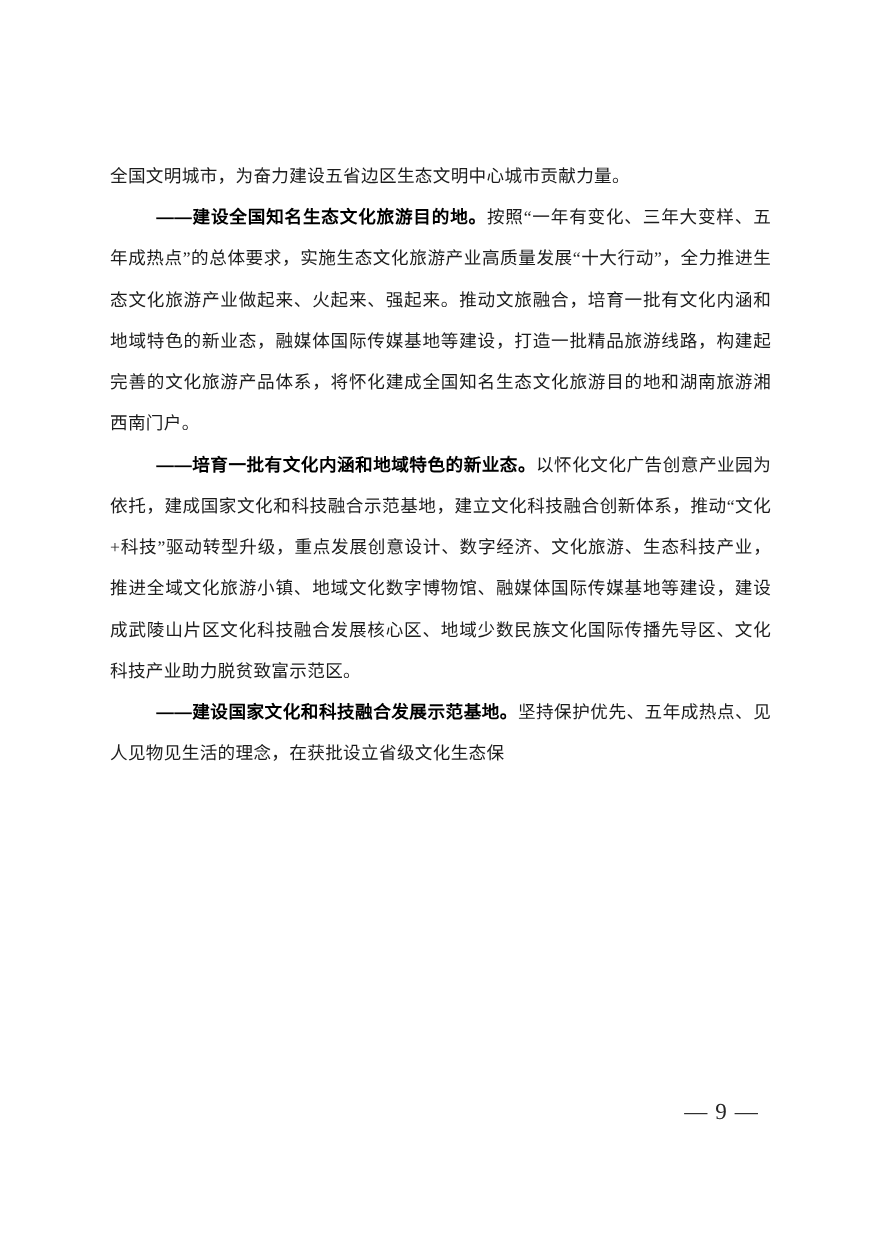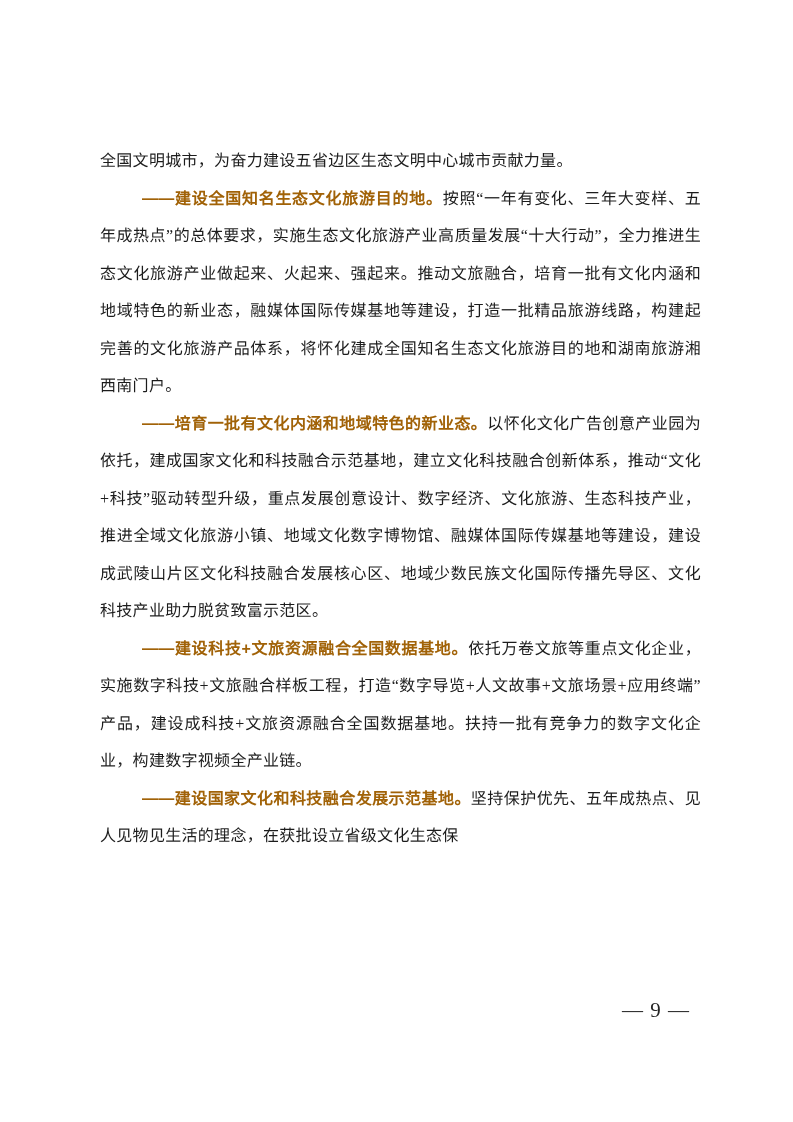--- a/index.html
+++ b/index.html
@@ -30,21 +30,21 @@
     text-align-last: left;
     text-indent: 42px;
     letter-spacing: 0.3px;
   }
   .para.no-indent {
     text-indent: 0;
   }
   .lead {
     font-weight: 700;
     font-family: "Liberation Sans", sans-serif;
-    color: #a16207;
+    color: #000000;
   }
   .body-text {
     font-weight: 400;
   }
   .page-number {
     position: absolute;
     top: 996px;
     right: 103px;
     font-size: 21px;
     line-height: 28px;
@@ -54,17 +54,16 @@
   }
 </style>
 </head>
 <body>
 
 <div class="page">
   <div class="text-block">
     <p class="para no-indent"><span class="lead"></span><span class="body-text">全国文明城市，为奋力建设五省边区生态文明中心城市贡献力量。</span></p>
     <p class="para"><span class="lead">——建设全国知名生态文化旅游目的地。</span><span class="body-text">按照“一年有变化、三年大变样、五年成热点”的总体要求，实施生态文化旅游产业高质量发展“十大行动”，全力推进生态文化旅游产业做起来、火起来、强起来。推动文旅融合，培育一批有文化内涵和地域特色的新业态，融媒体国际传媒基地等建设，打造一批精品旅游线路，构建起完善的文化旅游产品体系，将怀化建成全国知名生态文化旅游目的地和湖南旅游湘西南门户。</span></p>
     <p class="para"><span class="lead">——培育一批有文化内涵和地域特色的新业态。</span><span class="body-text">以怀化文化广告创意产业园为依托，建成国家文化和科技融合示范基地，建立文化科技融合创新体系，推动“文化+科技”驱动转型升级，重点发展创意设计、数字经济、文化旅游、生态科技产业，推进全域文化旅游小镇、地域文化数字博物馆、融媒体国际传媒基地等建设，建设成武陵山片区文化科技融合发展核心区、地域少数民族文化国际传播先导区、文化科技产业助力脱贫致富示范区。</span></p>
-    <p class="para"><span class="lead">——建设科技+文旅资源融合全国数据基地。</span><span class="body-text">依托万卷文旅等重点文化企业，实施数字科技+文旅融合样板工程，打造“数字导览+人文故事+文旅场景+应用终端”产品，建设成科技+文旅资源融合全国数据基地。扶持一批有竞争力的数字文化企业，构建数字视频全产业链。</span></p>
     <p class="para"><span class="lead">——建设国家文化和科技融合发展示范基地。</span><span class="body-text">坚持保护优先、五年成热点、见人见物见生活的理念，在获批设立省级文化生态保</span></p>
   </div>
   <div class="page-number">— 9 —</div>
 </div>
 
 </body></html>

